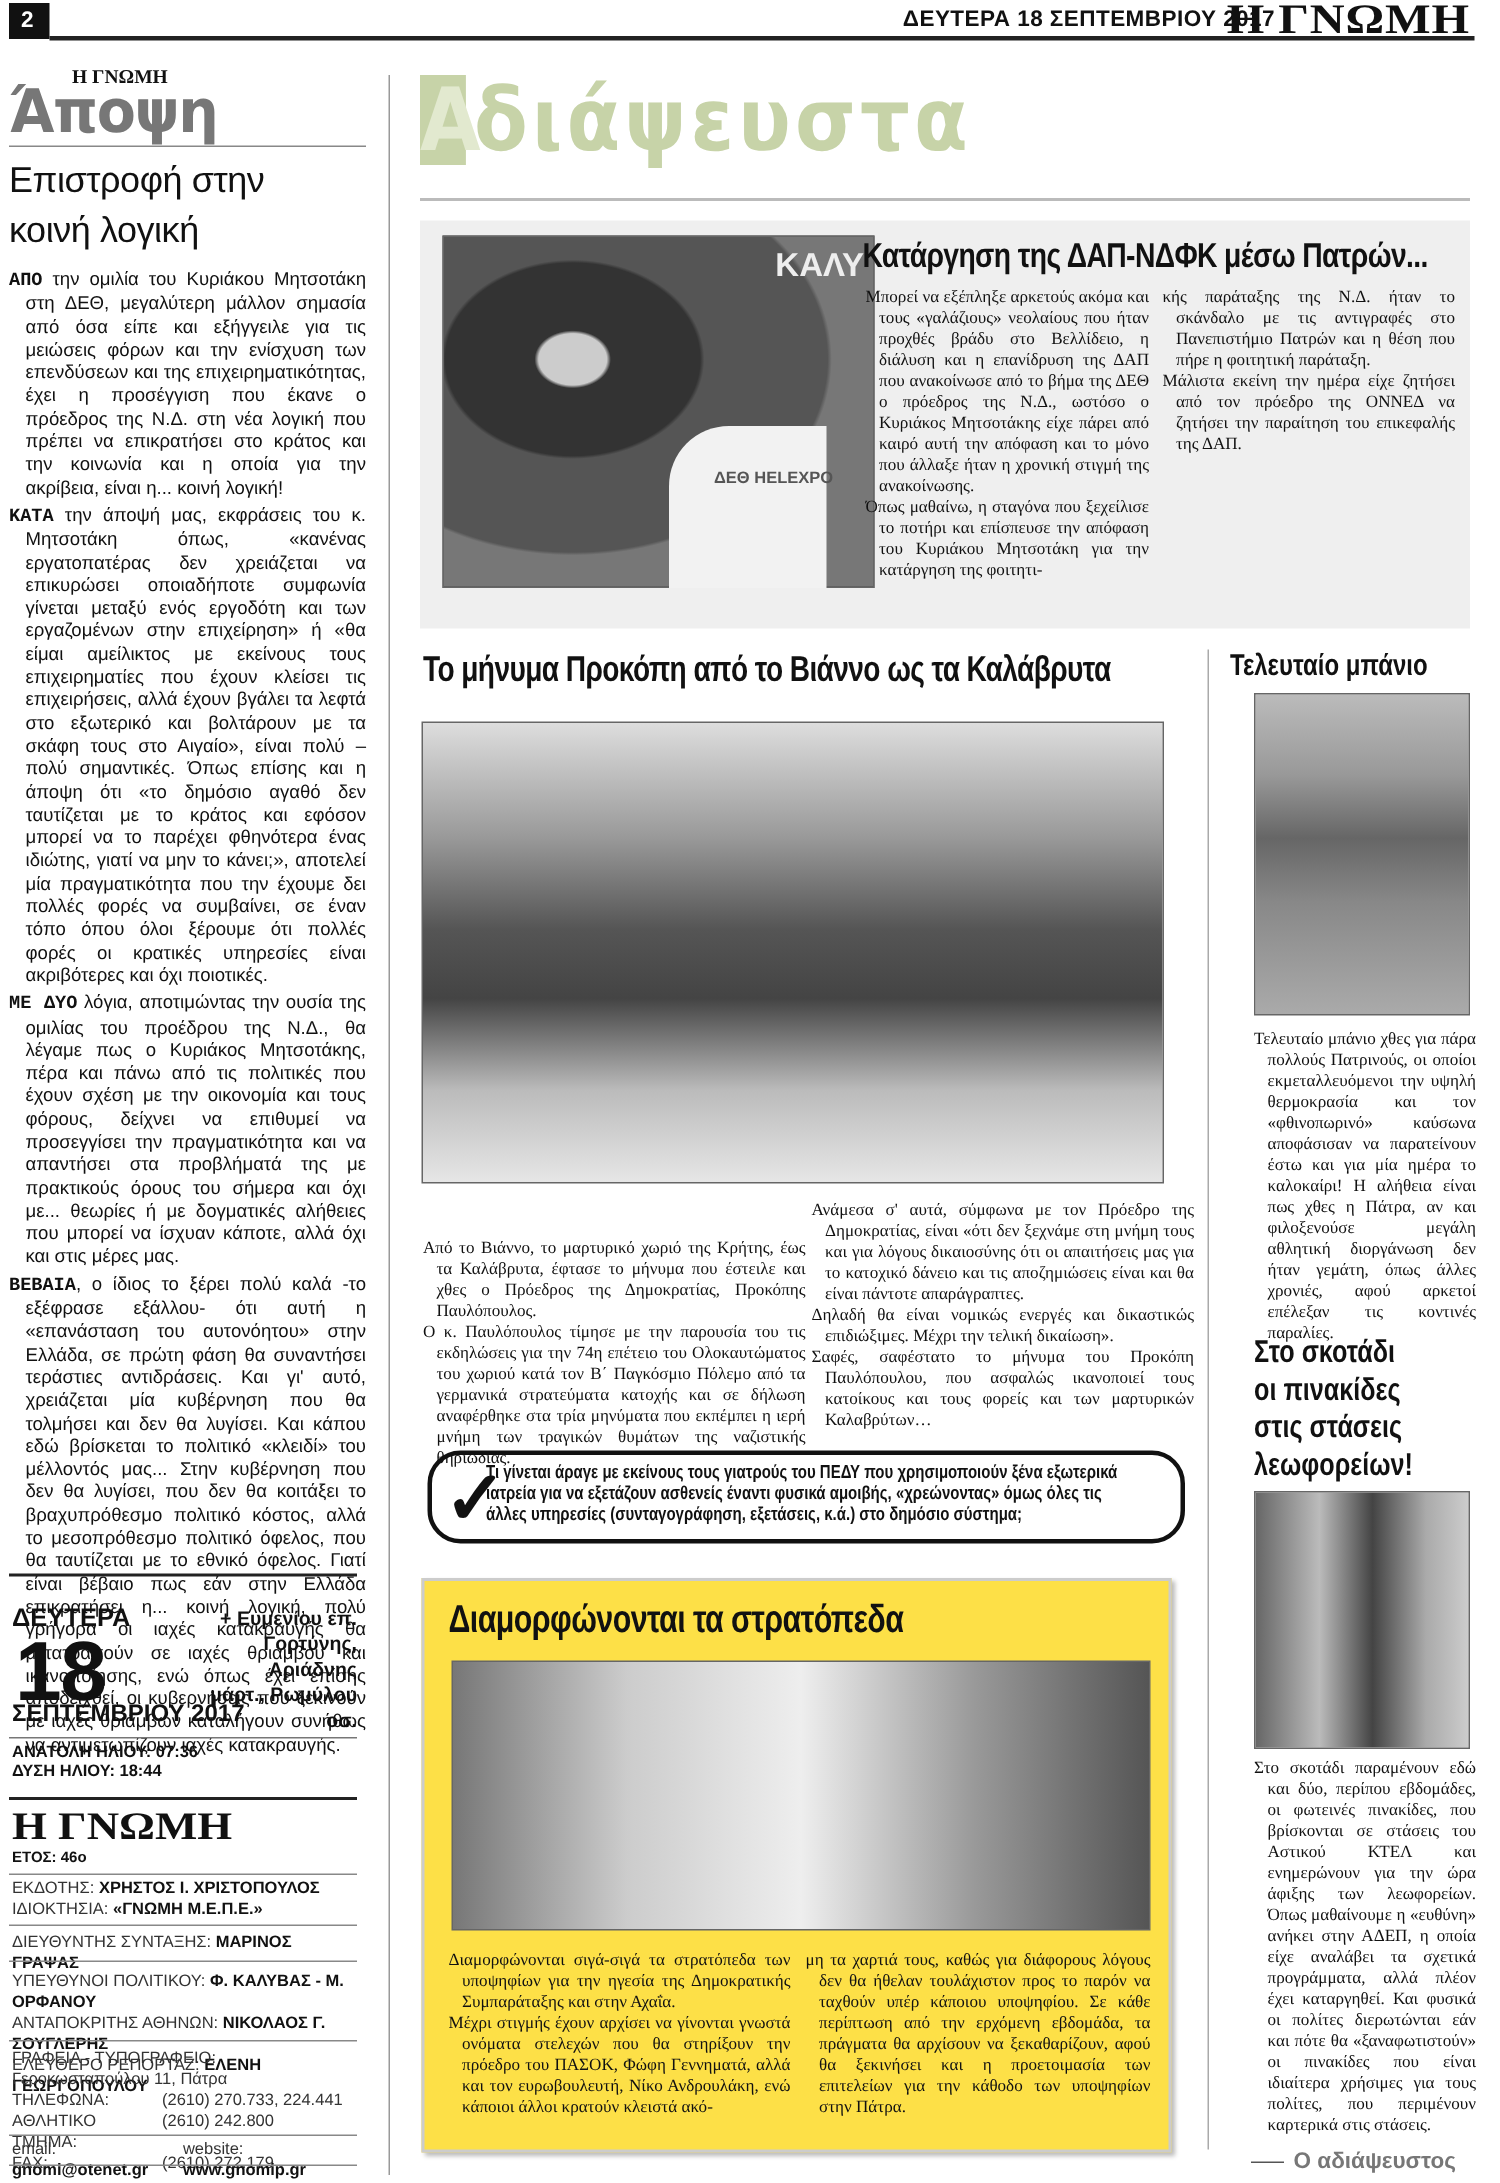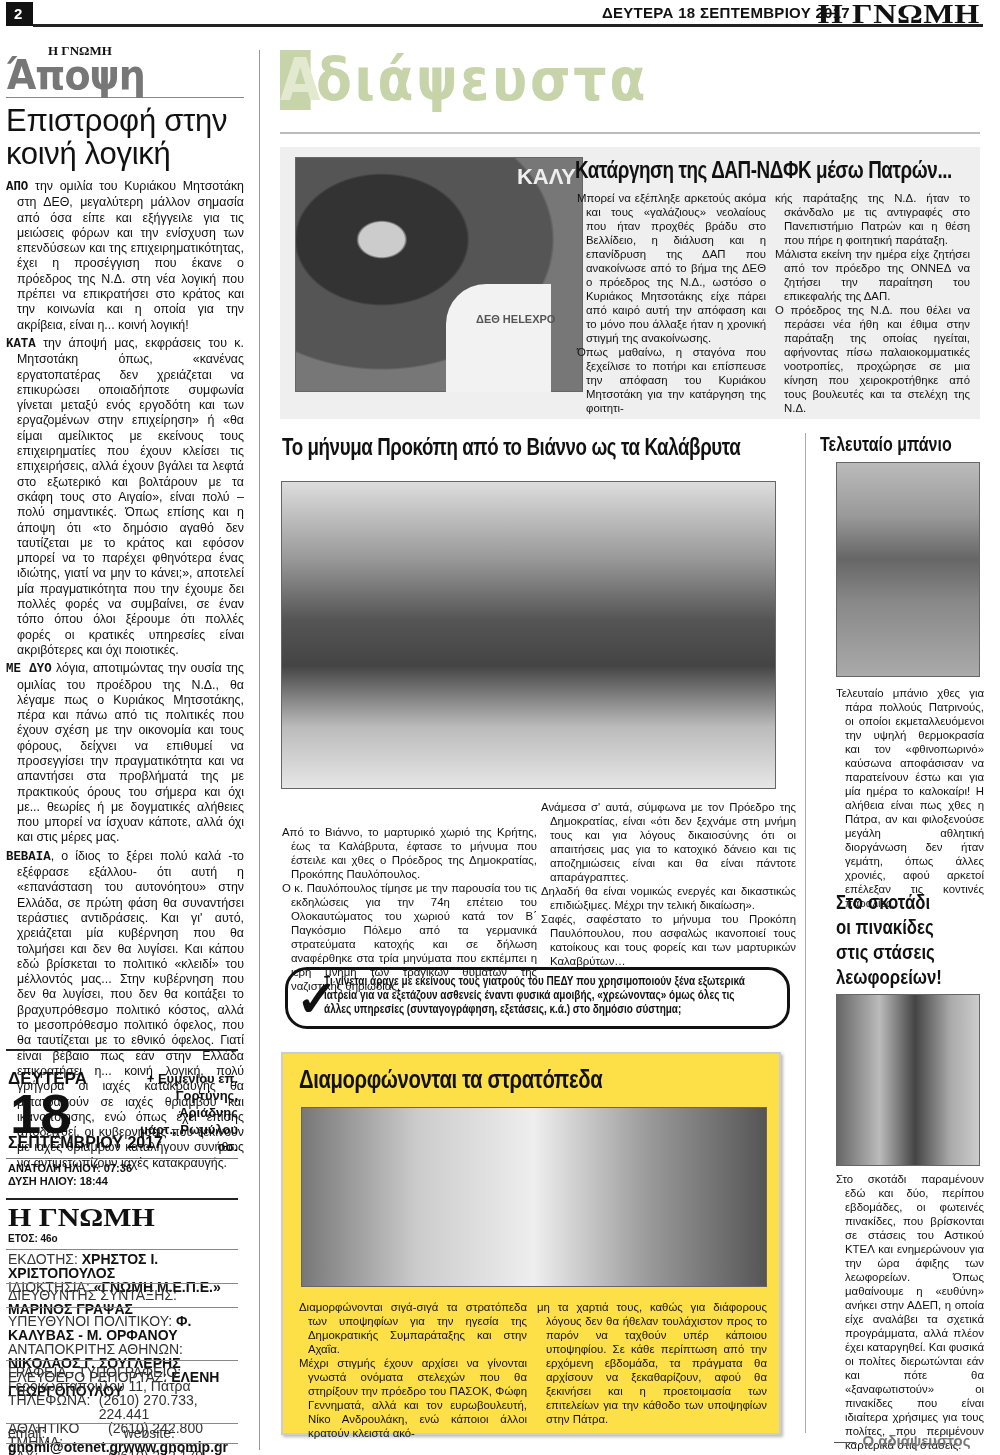--- a/index.html
+++ b/index.html
@@ -11,54 +11,54 @@
   .top-rule { position: absolute; left: 33px; top: 24px; width: 950px; height: 3px; background: #222; }
   .header-date { position: absolute; right: 150px; top: 4px; font-size: 15px; font-weight: bold; letter-spacing: 0.3px; }
   .header-logo { position: absolute; right: 20px; top: -2px; font-family: "Liberation Serif", serif; font-size: 28px; font-weight: bold; letter-spacing: 0.5px; transform: scaleX(1.15); transform-origin: right; }
 
   
   .left-col { position: absolute; left: 6px; top: 45px; width: 238px; }
   .col-divider { position: absolute; left: 259px; top: 50px; width: 1px; height: 1400px; background: #999; }
   .opinion-kicker { font-family: "Liberation Serif", serif; font-weight: bold; font-size: 13px; margin-left: 42px; line-height: 12px; }
   .opinion-brand { font-size: 40px; font-weight: bold; color: #777; line-height: 36px; letter-spacing: -1px; transform: scaleX(0.95); transform-origin: left; font-family: "DejaVu Sans", sans-serif; }
   .opinion-rule { height: 1px; background: #888; margin: 4px 0 6px 0; }
-  .opinion-title { font-size: 31px; font-weight: normal; line-height: 33px; letter-spacing: -0.3px; margin-bottom: 9px; }
+  .opinion-title { font-size: 24px; font-weight: normal; line-height: 33px; letter-spacing: -0.3px; margin-bottom: 9px; }
   .op-para { font-size: 12.4px; line-height: 15.3px; text-align: justify; padding-left: 11px; text-indent: -11px; margin-bottom: 3px; }
   .op-para b { font-weight: bold; font-family: Liberation Mono, monospace; }
 
   .cal-rule-top { position: absolute; left: 6px; top: 1049px; width: 232px; height: 2px; background: #222; }
   .cal-day { position: absolute; left: 8px; top: 1069px; font-size: 17px; font-weight: bold; }
   .cal-num { position: absolute; left: 10px; top: 1081px; font-size: 56px; font-weight: bold; letter-spacing: -1px; }
   .cal-saints { position: absolute; left: 118px; top: 1070px; width: 120px; text-align: right; font-size: 13px; font-weight: bold; line-height: 17px; }
   .cal-month { position: absolute; left: 8px; top: 1134px; font-size: 16px; font-weight: bold; }
   .cal-rule-2 { position: absolute; left: 6px; top: 1158px; width: 232px; height: 1px; background: #777; }
   .cal-sun { position: absolute; left: 8px; top: 1162px; font-size: 11px; font-weight: bold; line-height: 13px; }
   .cal-rule-3 { position: absolute; left: 6px; top: 1198px; width: 232px; height: 2px; background: #222; }
   .mast-logo { position: absolute; left: 8px; top: 1203px; font-family: "Liberation Serif", serif; font-weight: bold; font-size: 26px; transform: scaleX(1.15); transform-origin: left; }
   .mast-year { position: absolute; left: 8px; top: 1233px; font-size: 10px; font-weight: bold; }
-  .imprint { position: absolute; left: 8px; width: 230px; font-size: 14px; line-height: 14px; color: #333; }
+  .imprint { position: absolute; left: 8px; width: 230px; font-size: 11px; line-height: 14px; color: #333; }
   .imprint b { color: #111; }
   .imp-rule { position: absolute; left: 6px; width: 232px; height: 1px; background: #888; }
   .imp-row { display: flex; }
   .imp-row .k { width: 100px; }
 
   
   .section-banner { position: absolute; left: 280px; top: 50px; font-size: 58px; font-weight: bold; color: #c7d3a8; letter-spacing: 3px; line-height: 60px; font-family: "DejaVu Sans", sans-serif; transform: scaleX(0.9); transform-origin: left; }
   .section-banner .big-o { display: inline-block; background: #c7d3a8; color: #e2e9cf; width: 34px; height: 60px; margin-right: 6px; vertical-align: top; text-align: center; }
   .banner-rule { position: absolute; left: 280px; top: 132px; width: 700px; height: 2px; background: #bbb; }
 
   
   .box-top { position: absolute; left: 280px; top: 147px; width: 700px; height: 272px; background: #efefef; }
   .photo { position: absolute; background: linear-gradient(160deg, #555 0%, #888 40%, #bbb 60%, #666 100%); border: 1px solid #666; }
   .photo-speaker { left: 15px; top: 10px; width: 288px; height: 235px; background: radial-gradient(ellipse at 30% 35%, #ccc 0 8%, #333 9% 30%, #555 31% 60%, #777 61%), #444; }
   .photo-speaker .lectern { position: absolute; left: 150px; top: 126px; width: 105px; height: 108px; background: #f2f2f2; border-radius: 40px 0 0 0; }
   .photo-speaker .lect-text { position: absolute; left: 180px; top: 155px; font-size: 11px; color: #555; font-weight: bold; }
   .photo-speaker .sign { position: absolute; right: 6px; top: 6px; font-size: 22px; font-weight: bold; color: #eee; }
   .top-headline { position: absolute; left: 295px; top: 10px; font-size: 23px; font-weight: bold; letter-spacing: -0.5px; transform: scaleX(0.82); transform-origin: left; white-space: nowrap; }
-  .serif-text { font-family: Liberation Sans, sans-serif; font-size: 11.4px; line-height: 14px; text-align: justify; }
+  .serif-text { font-family: Liberation Serif, serif; font-size: 11.4px; line-height: 14px; text-align: justify; }
   .serif-text p { padding-left: 9px; text-indent: -9px; }
   .top-col1 { position: absolute; left: 297px; top: 44px; width: 189px; }
   .top-col2 { position: absolute; left: 495px; top: 44px; width: 195px; }
 
   
   .mid-headline { position: absolute; left: 282px; top: 433px; font-size: 24px; font-weight: bold; letter-spacing: -0.5px; transform: scaleX(0.78); transform-origin: left; white-space: nowrap; }
   .photo-crowd { left: 281px; top: 481px; width: 495px; height: 308px; background: linear-gradient(180deg, #ddd 0%, #999 25%, #555 45%, #444 60%, #bbb 80%, #e6e6e6 100%); }
   .mid-col1 { position: absolute; left: 282px; top: 800px; width: 255px; margin-top: 25px; }
   .mid-col2 { position: absolute; left: 541px; top: 800px; width: 255px; }
   .mid-right-rule { position: absolute; left: 805px; top: 433px; width: 1px; height: 1000px; background: #aaa; }
@@ -174,21 +174,20 @@
     <div class="lect-text">ΔΕΘ HELEXPO</div>
   </div>
   <h2 class="top-headline">Κατάργηση της ΔΑΠ-ΝΔΦΚ μέσω Πατρών...</h2>
   <div class="serif-text top-col1">
     <p>Μπορεί να εξέπληξε αρκετούς ακόμα και τους «γαλάζιους» νεολαίους που ήταν προχθές βράδυ στο Βελλίδειο, η διάλυση και η επανίδρυση της ΔΑΠ που ανακοίνωσε από το βήμα της ΔΕΘ ο πρόεδρος της Ν.Δ., ωστόσο ο Κυριάκος Μητσοτάκης είχε πάρει από καιρό αυτή την απόφαση και το μόνο που άλλαξε ήταν η χρονική στιγμή της ανακοίνωσης.</p>
     <p>Όπως μαθαίνω, η σταγόνα που ξεχείλισε το ποτήρι και επίσπευσε την απόφαση του Κυριάκου Μητσοτάκη για την κατάργηση της φοιτητι-</p>
   </div>
   <div class="serif-text top-col2">
     <p>κής παράταξης της Ν.Δ. ήταν το σκάνδαλο με τις αντιγραφές στο Πανεπιστήμιο Πατρών και η θέση που πήρε η φοιτητική παράταξη.</p>
     <p>Μάλιστα εκείνη την ημέρα είχε ζητήσει από τον πρόεδρο της ΟΝΝΕΔ να ζητήσει την παραίτηση του επικεφαλής της ΔΑΠ.</p>
-    <p>Ο πρόεδρος της Ν.Δ. που θέλει να περάσει νέα ήθη και έθιμα στην παράταξη της οποίας ηγείται, αφήνοντας πίσω παλαιοκομματικές νοοτροπίες, προχώρησε σε μια κίνηση που χειροκροτήθηκε από τους βουλευτές και τα στελέχη της Ν.Δ.</p>
   </div>
 </div>
 
 <h2 class="mid-headline">Το μήνυμα Προκόπη από το Βιάννο ως τα Καλάβρυτα</h2>
 <div class="photo photo-crowd"></div>
 <div class="serif-text mid-col1">
   <p>Από το Βιάννο, το μαρτυρικό χωριό της Κρήτης, έως τα Καλάβρυτα, έφτασε το μήνυμα που έστειλε και χθες ο Πρόεδρος της Δημοκρατίας, Προκόπης Παυλόπουλος.</p>
   <p>Ο κ. Παυλόπουλος τίμησε με την παρουσία του τις εκδηλώσεις για την 74η επέτειο του Ολοκαυτώματος του χωριού κατά τον Β΄ Παγκόσμιο Πόλεμο από τα γερμανικά στρατεύματα κατοχής και σε δήλωση αναφέρθηκε στα τρία μηνύματα που εκπέμπει η ιερή μνήμη των τραγικών θυμάτων της ναζιστικής θηριωδίας.</p>
 </div>
 <div class="serif-text mid-col2">

